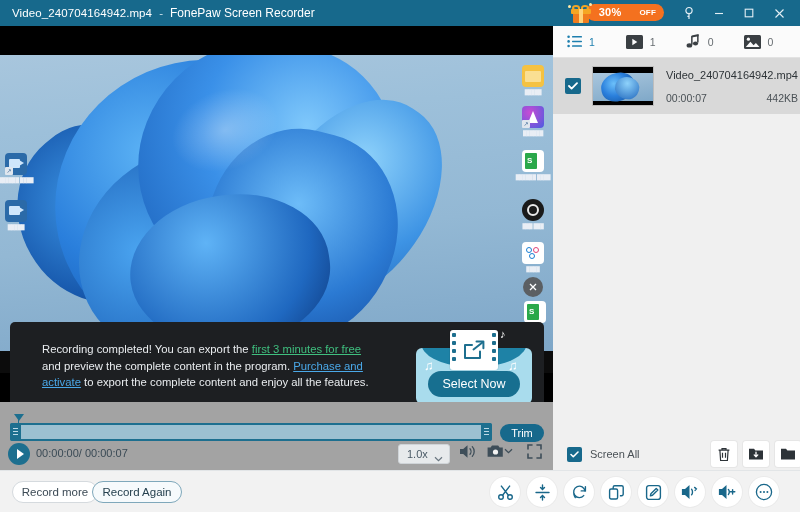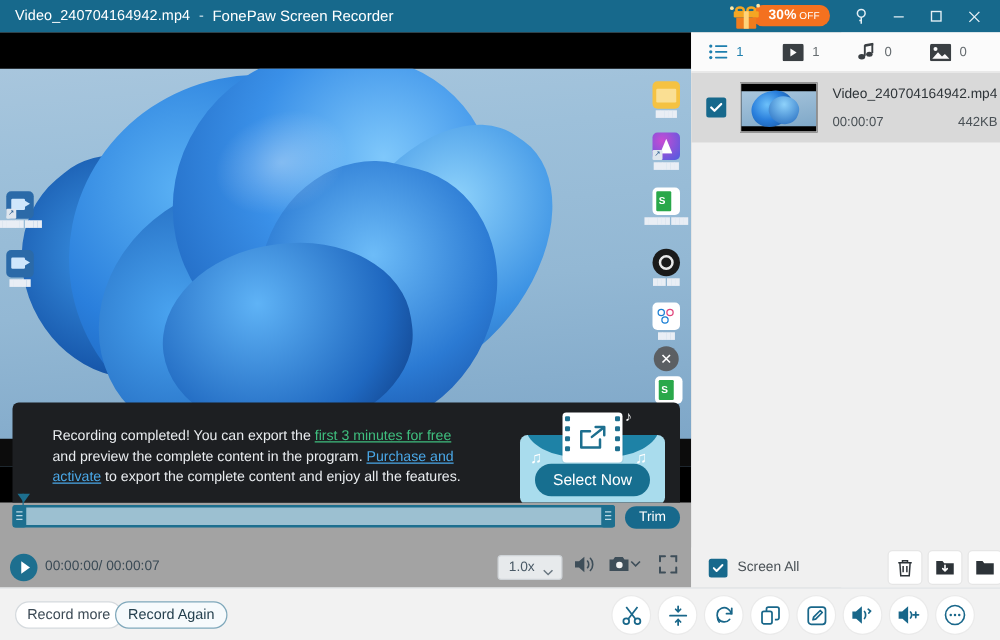--- a/index.html
+++ b/index.html
@@ -32,21 +32,21 @@
   .gift .box { position: absolute; left: 2px; top: 10px; width: 16px; height: 9px; background: #f07c1e; border-radius: 0 0 1px 1px;}
   .gift .rib-v { position: absolute; left: 8px; top: 5px; width: 4px; height: 14px; background: #ffd37a; z-index: 2;}
   .gift .bowl { position: absolute; left: 1px; top: 1px; width: 8px; height: 6px; border: 2px solid #f5a623; border-radius: 50% 50% 0 50%; background: transparent;}
   .gift .bowr { position: absolute; left: 10px; top: 1px; width: 8px; height: 6px; border: 2px solid #f5a623; border-radius: 50% 50% 50% 0; background: transparent;}
   .spark { position: absolute; width: 3px; height: 3px; background: #ffe9a8; border-radius: 50%; }
   .pill {
     background: #f4711f; color: #fff; border-radius: 9px; height: 17px;
     display: flex; align-items: center; padding: 0 8px 0 13px; font-size: 11px;
     font-weight: bold; letter-spacing: .2px;
   }
-  .pill .off { font-size: 8px; margin-left: 2px; font-weight: normal; }
+  .pill .off { font-size: 8px; margin-left: 18px; font-weight: bold; }
   .tb-btn {
     width: 30px; height: 26px; display: flex; align-items: center; justify-content: center;
     color: #e4eff5;
   }
   .tb-btn svg { display: block; }
 
   
   .preview {
     position: absolute; left: 0; top: 26px; width: 553px; height: 376px;
     background: #000; overflow: hidden;
@@ -128,21 +128,21 @@
   .note.n3 { left: 92px; top: 0px; font-size: 11px; color:#ffffff;}
   .export-btn {
     position: absolute; left: 20px; top: 43px; width: 92px; height: 26px;
     background: #176f90; color: #fff; border-radius: 13px; border: 0;
     font-size: 12.5px; font-family: "Liberation Sans", sans-serif;
     display: flex; align-items: center; justify-content: center; z-index: 7;
     cursor: pointer;
   }
 
   
-  .trimrow { position: absolute; left: 0; top: 393px; width: 553px; height: 36px; }
+  .trimrow { position: absolute; left: 0; top: 412px; width: 553px; height: 36px; }
   .playhead { position: absolute; left: 14px; top: 2px; width: 0; height: 0;
               border-left: 5px solid transparent; border-right: 5px solid transparent;
               border-top: 7px solid #1d6f8f; }
   .playhead-line { position: absolute; left: 18px; top: 2px; width: 1px; height: 9px; background:#1d6f8f;}
   .track {
     position: absolute; left: 10px; top: 11px; width: 482px; height: 18px;
     background: #9cc0d1; border: 2px solid #1d6f8f; border-radius: 3px;
   }
   .handle {
     position: absolute; top: -2px; width: 11px; height: 18px; background: #1d6f8f; border-radius: 2px;

